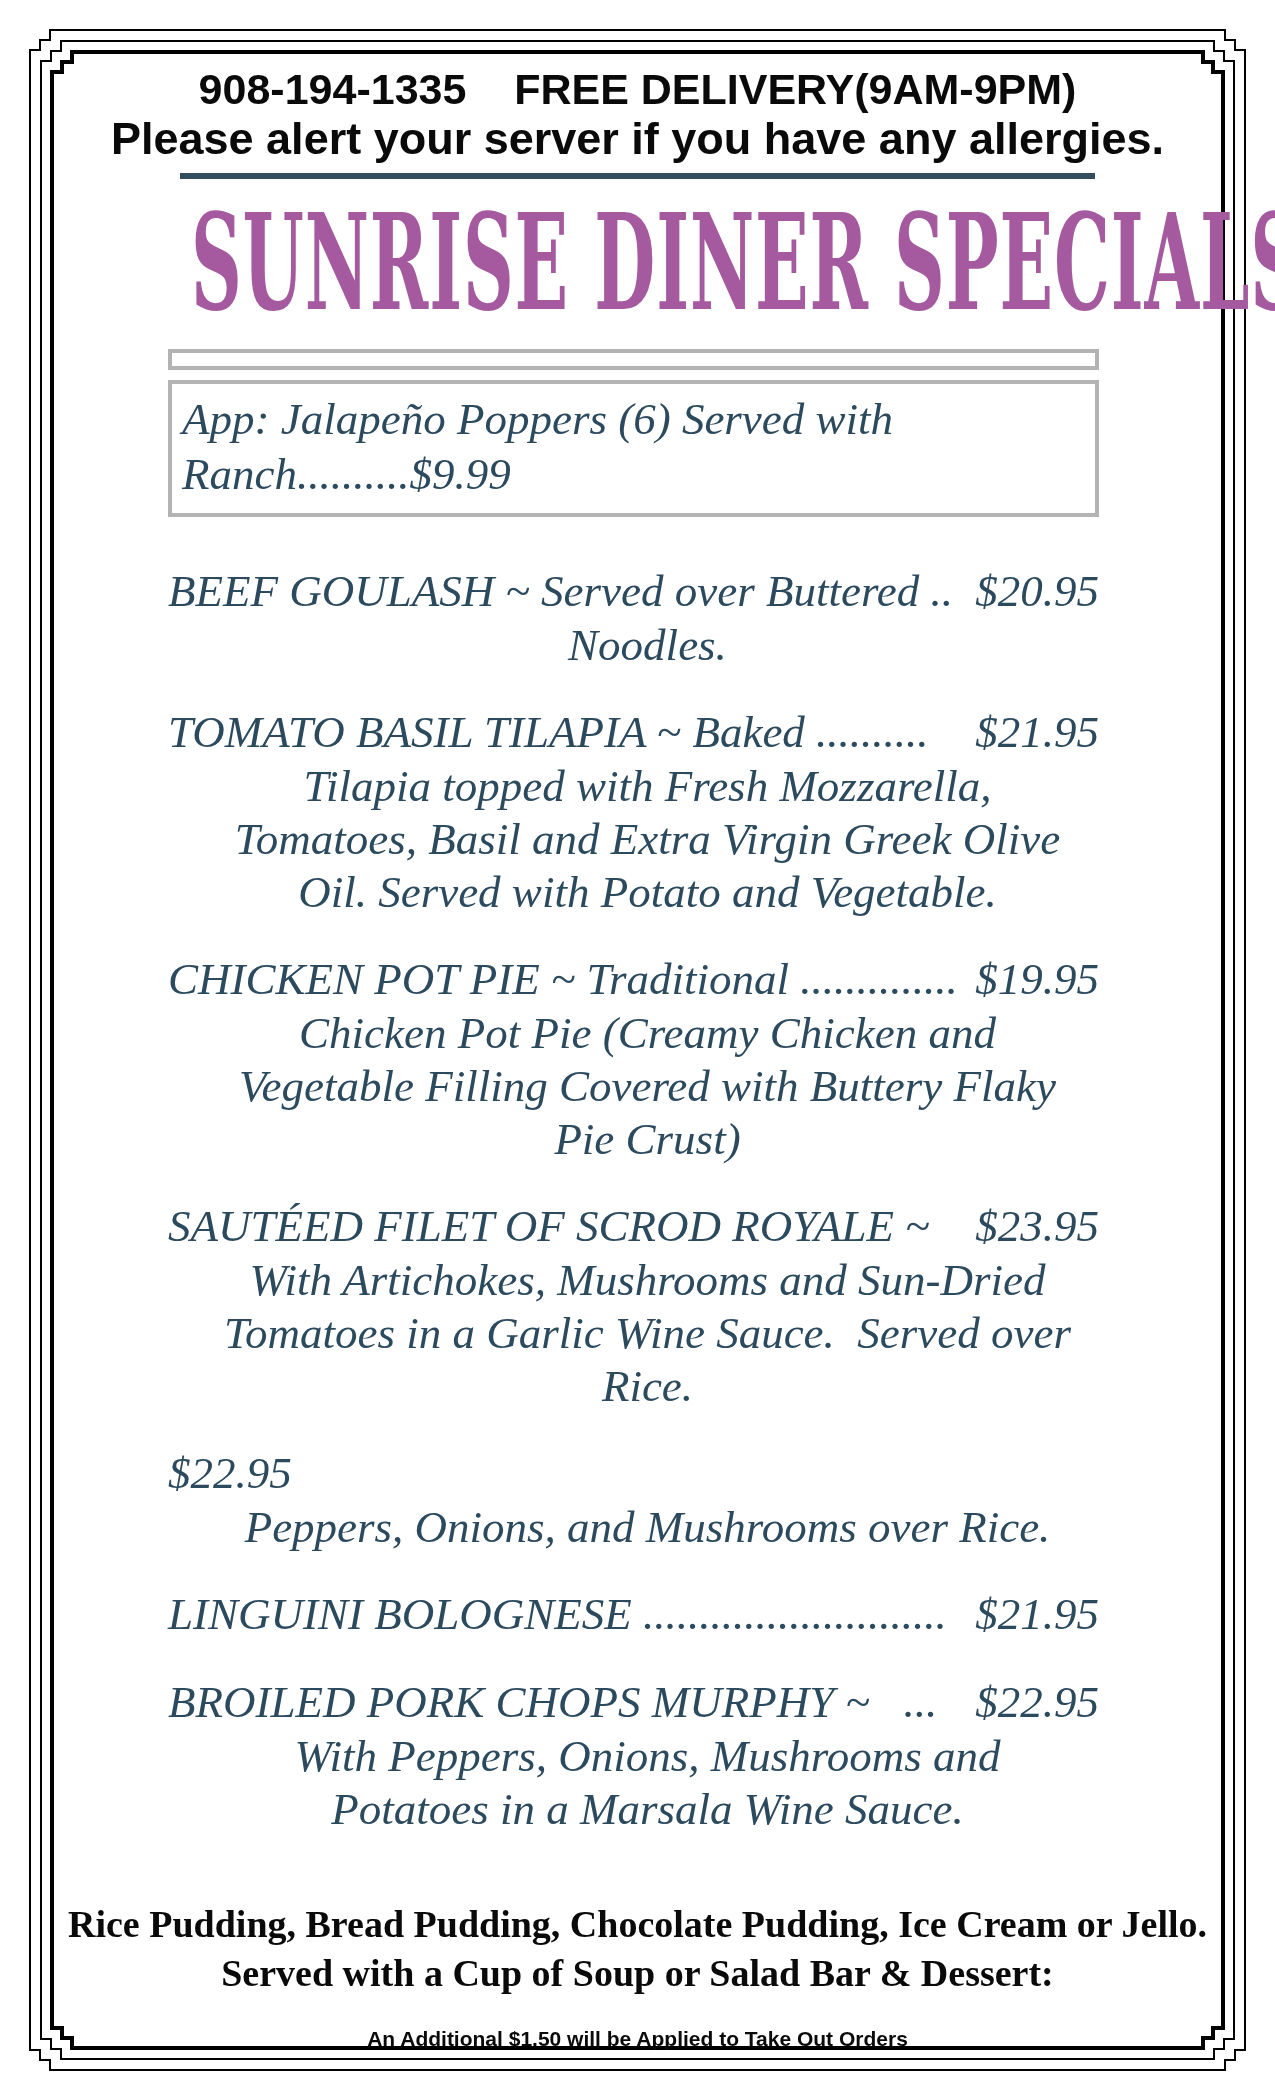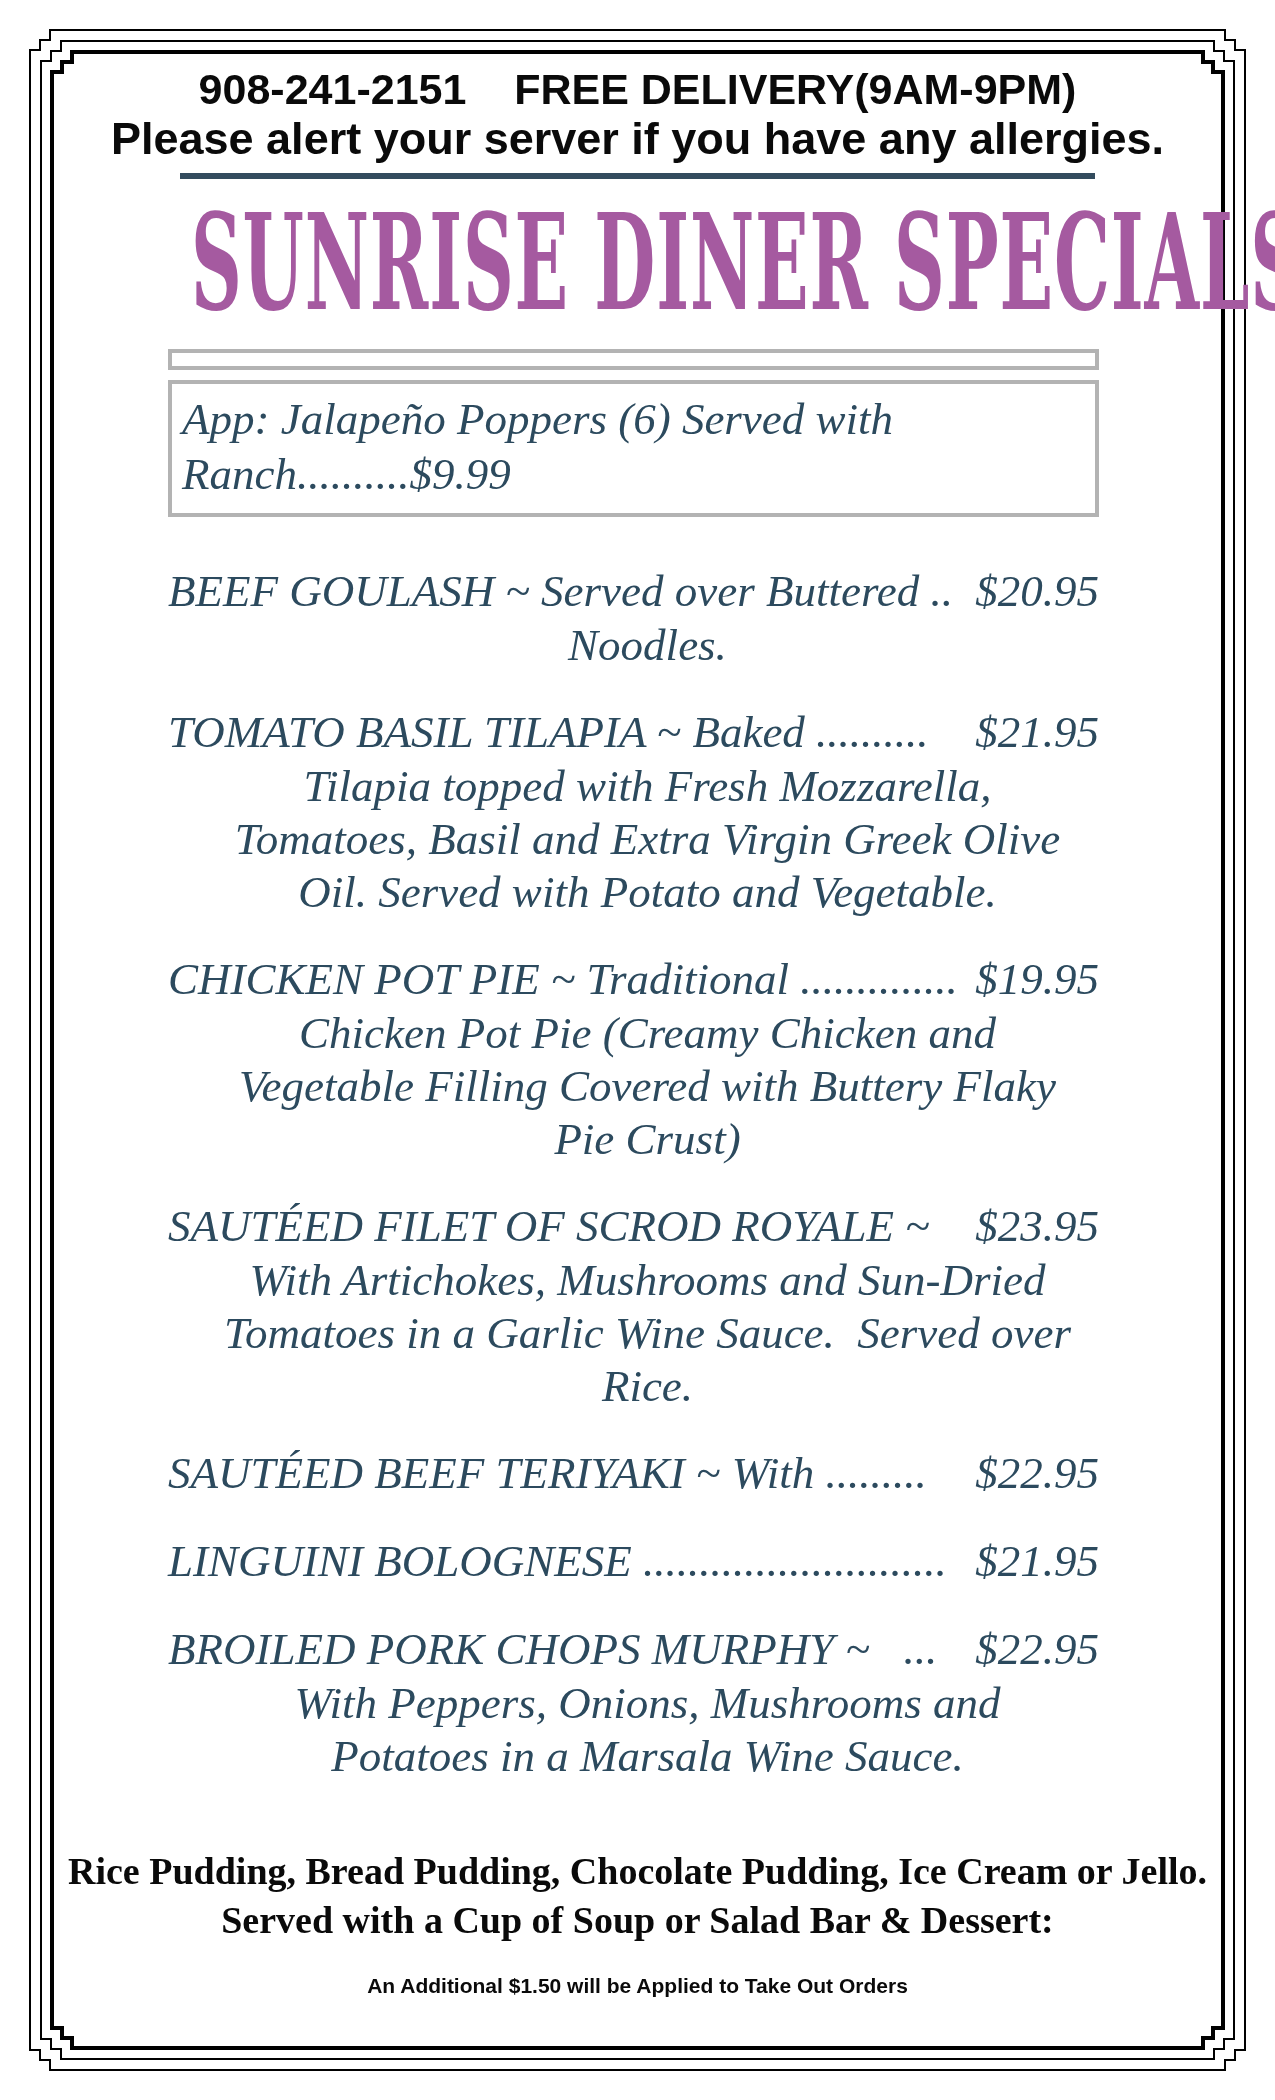--- a/index.html
+++ b/index.html
@@ -50,21 +50,21 @@
 
 <svg class="frame-svg" viewBox="0 0 1275 2100" xmlns="http://www.w3.org/2000/svg">
   <path d="M50 30 H1225 v10 h10 v10 h10 V2050 h-10 v10 h-10 v10 H50 v-10 h-10 v-10 h-10 V50 h10 v-10 h10 Z" fill="none" stroke="#000000" stroke-width="2"></path>
   <path d="M61 41 H1214 v10 h10 v10 h10 V2039 h-10 v10 h-10 v10 H61 v-10 h-10 v-10 h-10 V61 h10 v-10 h10 Z" fill="none" stroke="#000000" stroke-width="2"></path>
   <path d="M72 52 H1203 v10 h10 v10 h10 V2028 h-10 v10 h-10 v10 H72 v-10 h-10 v-10 h-10 V72 h10 v-10 h10 Z" fill="none" stroke="#000000" stroke-width="4"></path>
 </svg>
 
 <div class="content">
 
   <div class="hdr">
-    <div class="hdr-line1">908-241-2151    FREE DELIVERY(9AM-9PM)</div>
+    <div class="hdr-line1">908-194-1335    FREE DELIVERY(9AM-9PM)</div>
     <div class="hdr-line2">Please alert your server if you have any allergies.</div>
   </div>
 
   <div class="divider"></div>
 
   <div class="title-wrap">
     <div class="page-title">SUNRISE DINER SPECIALS</div>
   </div>
 
   <div class="menu-col">
@@ -111,23 +111,23 @@
           <span class="item-name">SAUTÉED FILET OF SCROD ROYALE ~</span>
           <span class="item-price">$23.95</span>
         </div>
         <div class="item-desc">With Artichokes, Mushrooms and Sun-Dried
 Tomatoes in a Garlic Wine Sauce.  Served over
 Rice.</div>
       </div>
 
       <div class="item">
         <div class="item-line1">
-          <span class="item-name">SAUTÉED BEEF TERIYAKI ~ With .........</span>
           <span class="item-price">$22.95</span>
         </div>
+        <div class="item-desc">Peppers, Onions, and Mushrooms over Rice.</div>
       </div>
 
       <div class="item">
         <div class="item-line1">
           <span class="item-name">LINGUINI BOLOGNESE ...........................</span>
           <span class="item-price">$21.95</span>
         </div>
 
       </div>
 

